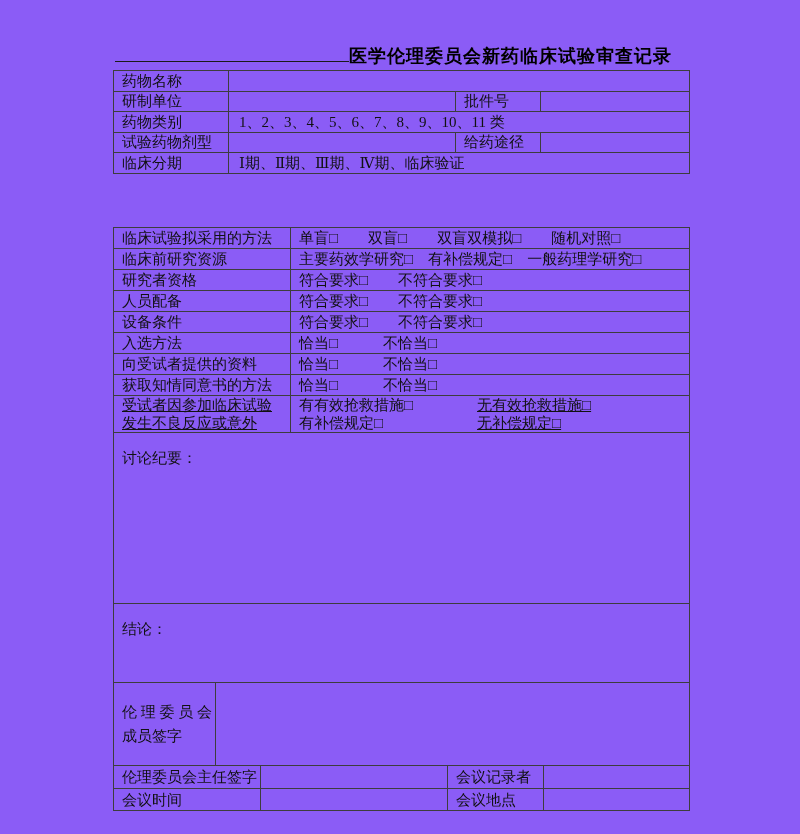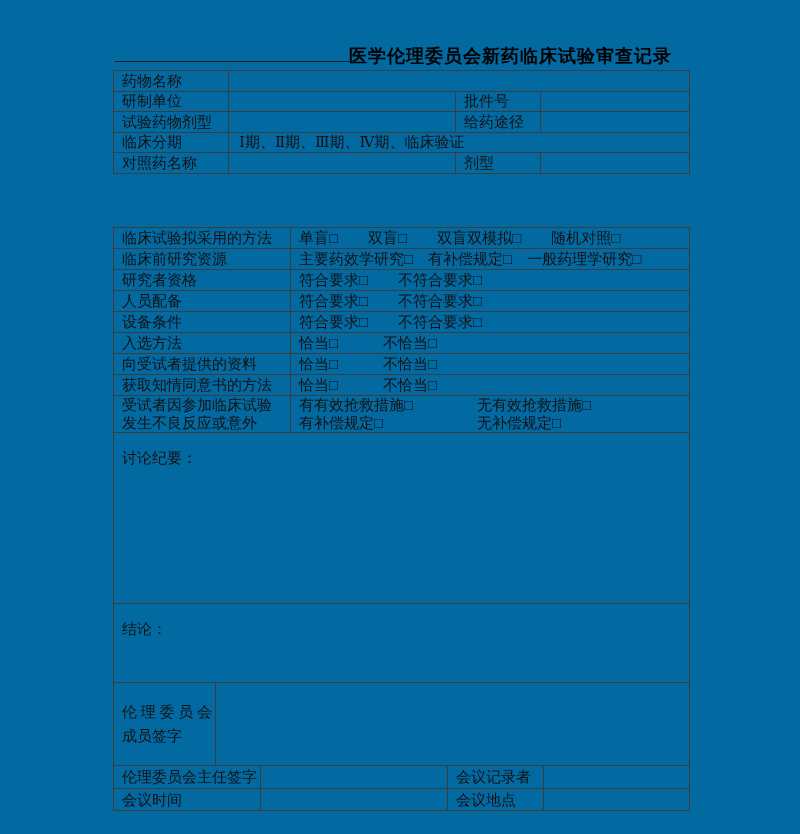--- a/index.html
+++ b/index.html
@@ -1,20 +1,20 @@
 <!DOCTYPE html>
 <html><head>
 <meta charset="utf-8">
 <style>
   html,body{margin:0;padding:0;}
   body{
     width:800px;height:834px;background:#ffffff;position:relative;
     font-family:"Liberation Serif","DejaVu Serif",serif;color:#111;
   }
-  .page{position:absolute;inset:0;background:#0369a1;}
+  .page{position:absolute;inset:0;background:#8b5cf6;}
   .title-row{
     position:absolute;top:44px;left:115px;width:580px;
     display:flex;align-items:baseline;white-space:nowrap;
   }
   .blank-line{
     display:inline-block;width:234px;height:17px;
     border-bottom:1.5px solid #1a1a1a;
   }
   .doc-title{
     font-weight:bold;font-size:18px;letter-spacing:1px;color:#000;
@@ -28,21 +28,21 @@
     border:1px solid #3d3d3d;
     padding:0 2px 0 8px;
     vertical-align:middle;
     overflow:hidden;white-space:nowrap;
   }
   .tbl-a{top:70px;}
   .tbl-a tr{height:20.5px;margin-top:36px;}
   .tbl-b{top:227px;}
   tr.r{height:21px;}
   tr.r-double{height:36px;}
-  tr.r-double td{line-height:18px;}
+  tr.r-double td{line-height:18px;text-decoration:underline;}
   tr.r-minutes{height:171px;}
   tr.r-minutes td,tr.r-conclusion td{vertical-align:top;padding-top:16px;}
   tr.r-conclusion{height:79px;}
   tr.r-sign{height:83px;}
   tr.r-sign td.lbl{line-height:24px;}
   tr.r-chair{height:23px;}
   tr.r-time{height:22px;}
   td.val{padding-left:10px;}
   .opt-col{display:inline-block;width:178px;}
 </style>
@@ -68,34 +68,32 @@
       <td class="lbl">药物名称</td>
       <td class="val" colspan="3"></td>
     </tr>
     <tr>
       <td class="lbl">研制单位</td>
       <td class="val"></td>
       <td class="lbl">批件号</td>
       <td class="val"></td>
     </tr>
     <tr>
+      <td class="lbl">药物类别</td>
+      <td class="val" colspan="3">1、2、3、4、5、6、7、8、9、10、11 类</td>
+    </tr>
+    <tr>
       <td class="lbl">试验药物剂型</td>
       <td class="val"></td>
       <td class="lbl">给药途径</td>
       <td class="val"></td>
     </tr>
     <tr>
       <td class="lbl">临床分期</td>
       <td class="val" colspan="3">Ⅰ期、Ⅱ期、Ⅲ期、Ⅳ期、临床验证</td>
-    </tr>
-    <tr>
-      <td class="lbl">对照药名称</td>
-      <td class="val"></td>
-      <td class="lbl">剂型</td>
-      <td class="val"></td>
     </tr>
   </tbody>
     </table>
 
   <table class="tbl tbl-b">
     <colgroup>
       <col style="width:102px">
         <col style="width:45px">
         <col style="width:30px">
       <col style="width:157px">

